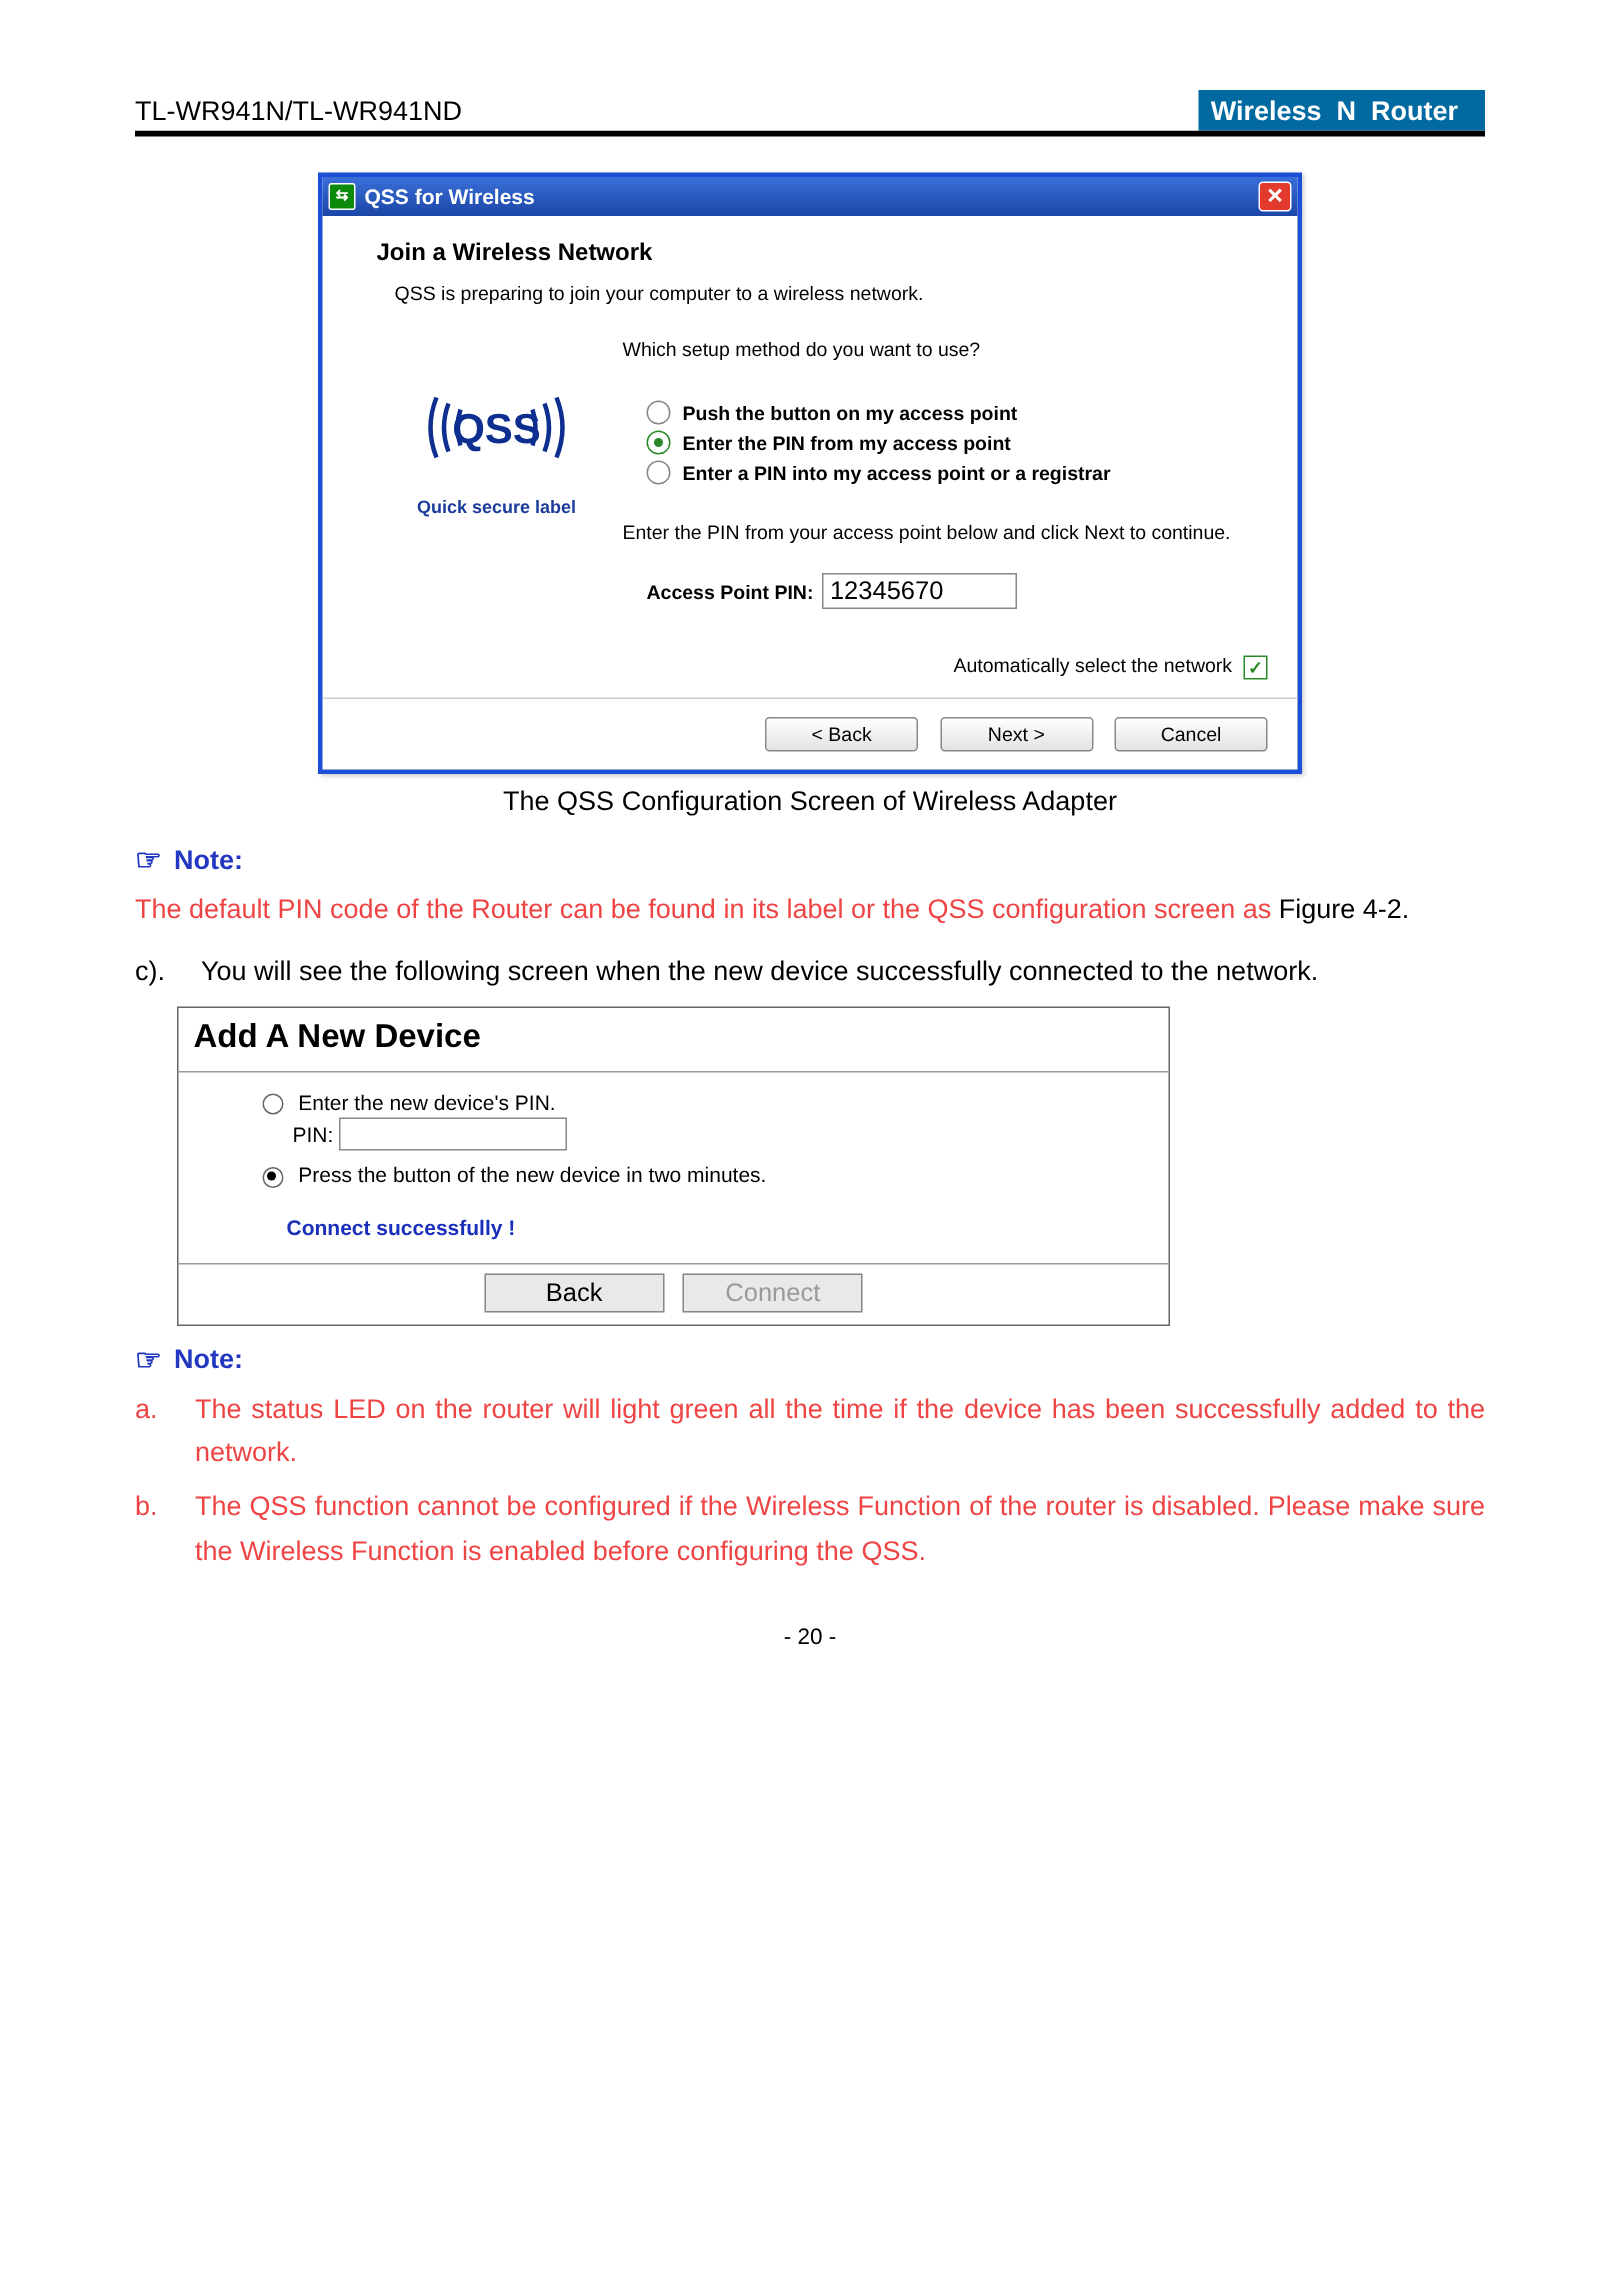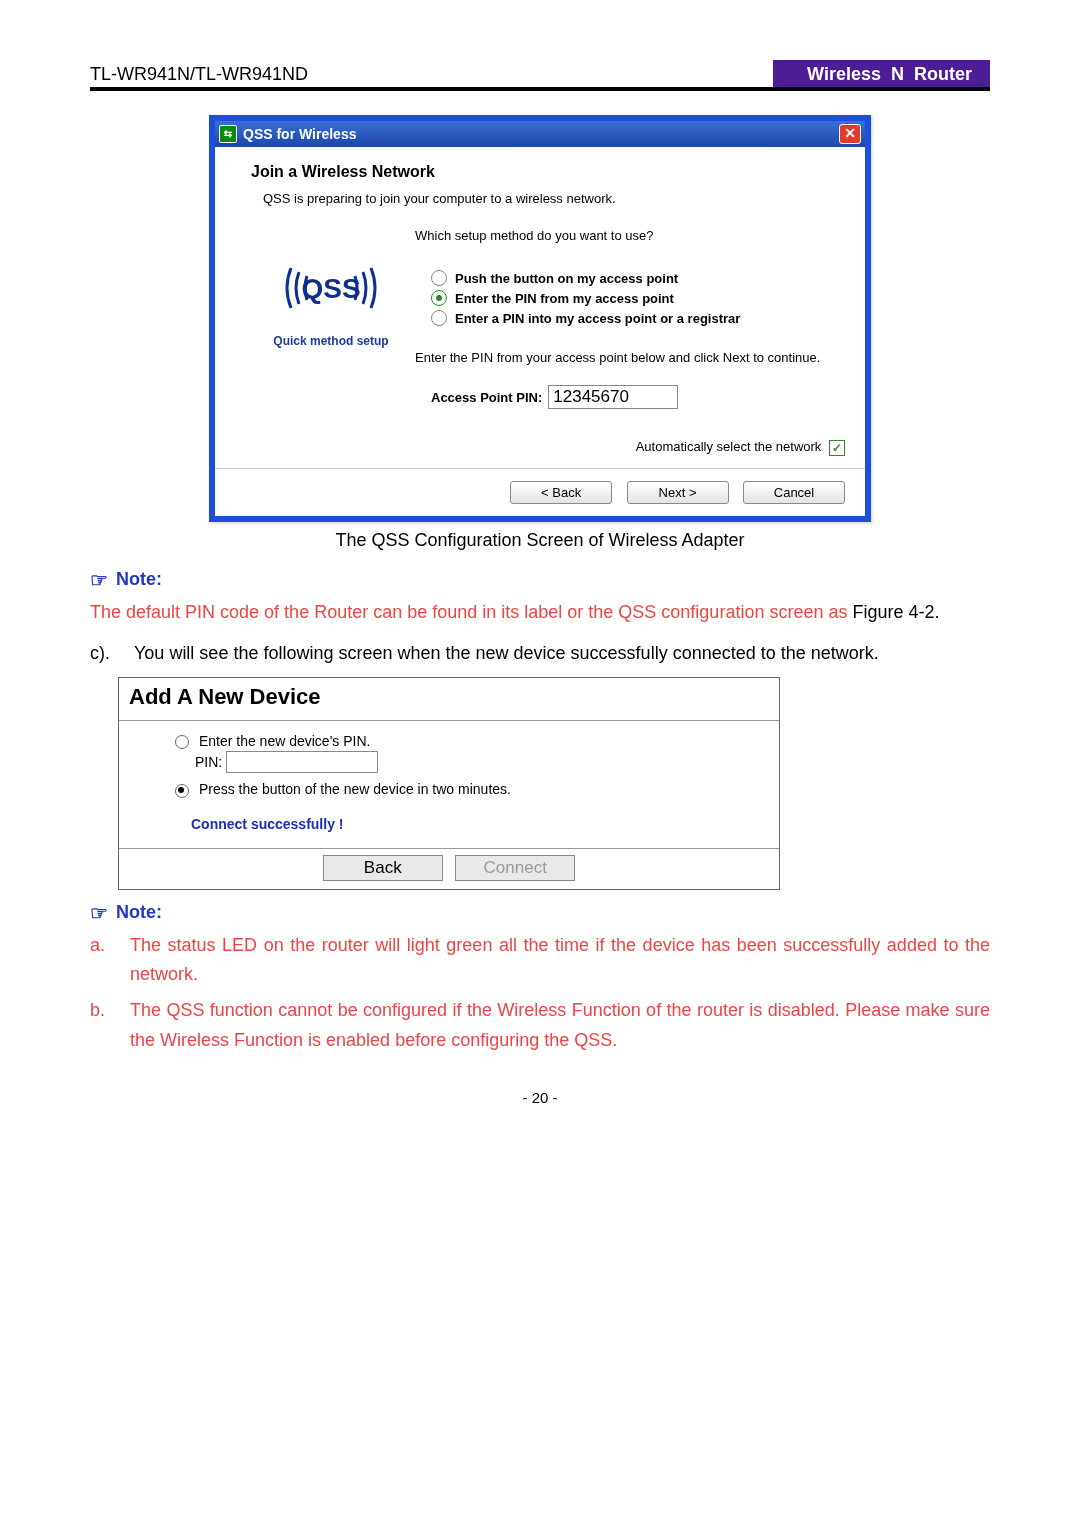--- a/index.html
+++ b/index.html
@@ -20,31 +20,31 @@
   }
   .header-left {
     flex: 1;
     background: #fff;
     text-align: left;
     padding: 4px 12px 2px 0;
     font-weight: normal;
     font-size: 18px;
   }
   .header-right {
-    background: #4c1d95;
+    background: #0369a1;
     color: #fff;
-    padding: 4px 18px 2px 34px;
+    padding: 4px 18px 2px 8px;
     font-weight: bold;
     font-size: 18px;
     white-space: pre;
   }
   .dialog {
     width: 650px;
     margin: 24px auto 8px auto;
-    border: 6px solid #1d4ed8;
+    border: 3px solid #1d4ed8;
     box-shadow: 1px 1px 3px rgba(0,0,0,.2);
     background: #fff;
     font-family: Tahoma, Arial, sans-serif;
   }
   .titlebar {
     background: linear-gradient(#3a6fd8, #1b46a6);
     color: #fff;
     display: flex;
     align-items: center;
     padding: 3px 4px;
@@ -290,21 +290,21 @@
                 <path d="M20 20 Q12 40 20 60"></path>
                 <path d="M28 24 Q22 40 28 56"></path>
                 <path d="M36 28 Q32 40 36 52"></path>
                 <path d="M100 20 Q108 40 100 60"></path>
                 <path d="M92 24 Q98 40 92 56"></path>
                 <path d="M84 28 Q88 40 84 52"></path>
               </g>
               <text x="60" y="50" text-anchor="middle" font-family="Arial Black, Arial" font-weight="900" font-size="28" fill="#0e2f8f">QSS</text>
             </svg>
           </div>
-          <div class="qss-caption">Quick method setup</div>
+          <div class="qss-caption">Quick secure label</div>
         </div>
 
         <div class="col-right">
           <div class="question">Which setup method do you want to use?</div>
 
           <div class="opt">
             <span class="radio-o"></span>
             <span class="opt-label">Push the button on my access point</span>
           </div>
           <div class="opt">

